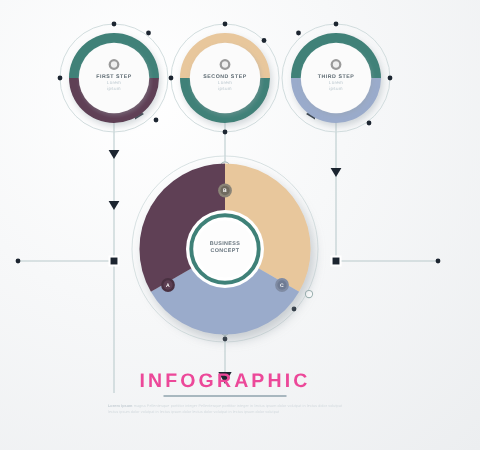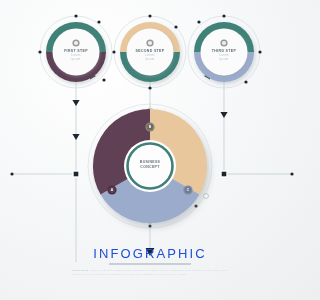--- a/index.html
+++ b/index.html
@@ -20,21 +20,21 @@
   .step-sub{
     font-size:3px;letter-spacing:.2px;color:#b9c6cd;line-height:1.45;font-weight:400;
   }
   .hub-text{
     font-size:3.6px;letter-spacing:.25px;color:#6a7780;font-weight:700;line-height:1.5;
   }
   .badge-ltr{
     font-size:3.4px;font-weight:700;color:#ffffff;letter-spacing:.1px;
   }
   .title{
-    font-size:13px;letter-spacing:2.1px;color:#1d4ed8;font-weight:400;text-align:center;
+    font-size:13px;letter-spacing:2.1px;color:#ec4899;font-weight:700;text-align:center;
   }
   .foot{
     font-size:2.5px;line-height:1.75;color:#d3dade;letter-spacing:.05px;
   }
   .foot b{color:#c3ccd2;font-weight:700;}
 </style>
 </head>
 <body>
 
 <div id="stage">

